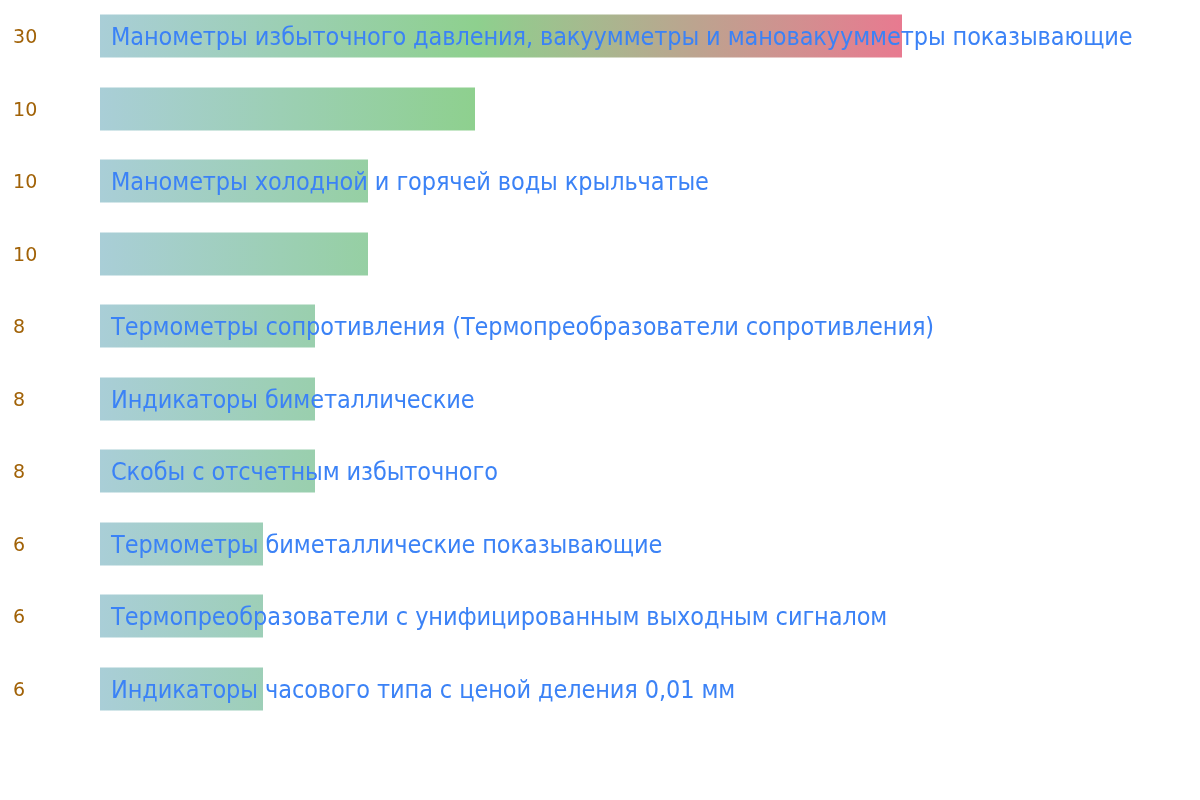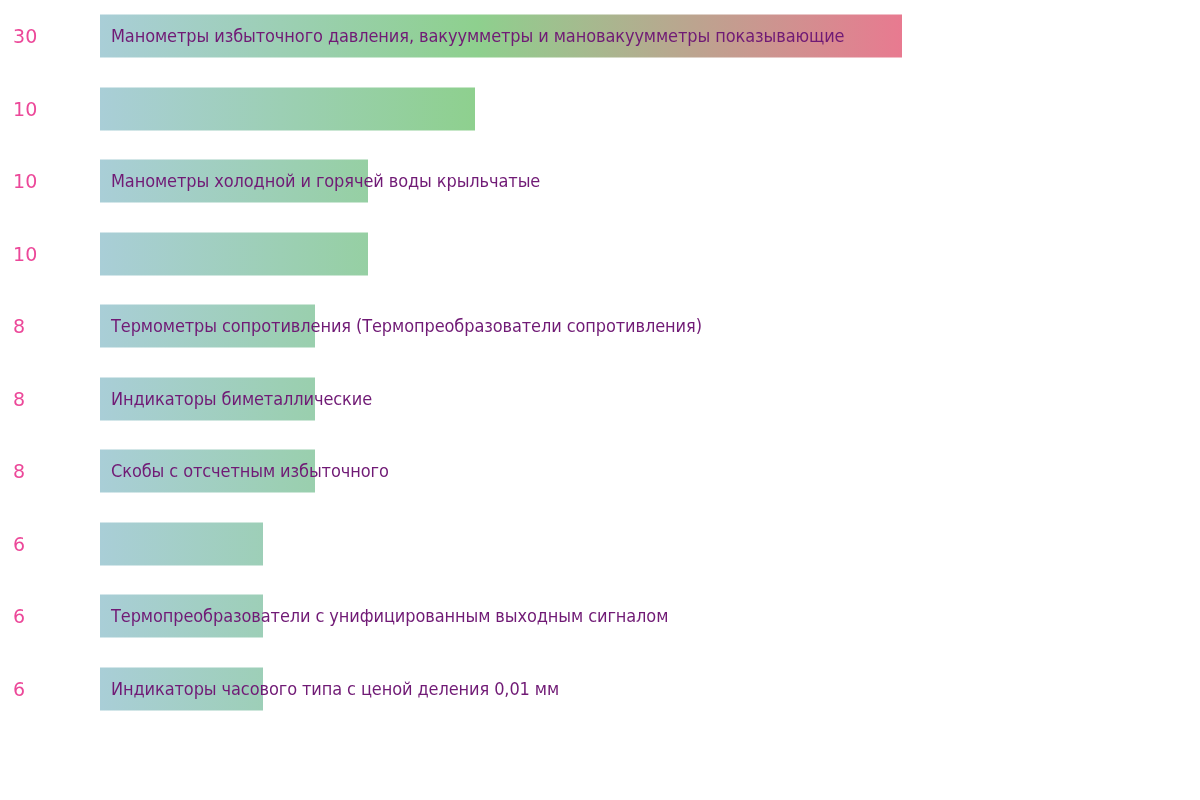--- a/index.html
+++ b/index.html
@@ -24,41 +24,41 @@
     height: 72.5px;
     width: 1200px;
     display: block;
   }
   .value {
     position: absolute;
     left: 13px;
     top: 50%;
     transform: translateY(-50%);
     font-size: 19px;
-    color: #ec4899;
+    color: #a16207;
     font-family: "DejaVu Sans", sans-serif;
     letter-spacing: 0.2px;
     line-height: 1;
     white-space: nowrap;
   }
   .bar {
     position: absolute;
     left: 100px;
     top: 50%;
     transform: translateY(-50%);
     height: 43px;
     border-radius: 0;
   }
   .label {
     position: absolute;
     left: 111px;
     top: 50%;
     transform: translateY(-50%);
-    font-size: 18px;
-    color: #701a75;
+    font-size: 25px;
+    color: #3b82f6;
     font-family: "DejaVu Sans Condensed", "DejaVu Sans", sans-serif;
     white-space: nowrap;
     line-height: 1;
     letter-spacing: -0.1px;
     text-align: center;
   }
 </style>
 </head>
 <body>
 
@@ -100,20 +100,21 @@
 
   <div class="row">
     <span class="value">8</span>
     <div class="bar" style="width: 215px; background: linear-gradient(to right, rgb(169, 206, 215) 0px, rgb(142, 208, 142) 376.94px, rgb(232, 122, 144) 802px) 0% 0% / 802px 100% no-repeat;"></div>
     <span class="label">Скобы с отсчетным избыточного</span>
   </div>
 
   <div class="row">
     <span class="value">6</span>
     <div class="bar" style="width: 163px; background: linear-gradient(to right, rgb(169, 206, 215) 0px, rgb(142, 208, 142) 376.94px, rgb(232, 122, 144) 802px) 0% 0% / 802px 100% no-repeat;"></div>
+    <span class="label">Термометры биметаллические показывающие</span>
   </div>
 
   <div class="row">
     <span class="value">6</span>
     <div class="bar" style="width: 163px; background: linear-gradient(to right, rgb(169, 206, 215) 0px, rgb(142, 208, 142) 376.94px, rgb(232, 122, 144) 802px) 0% 0% / 802px 100% no-repeat;"></div>
     <span class="label">Термопреобразователи с унифицированным выходным сигналом</span>
   </div>
 
   <div class="row">
     <span class="value">6</span>

